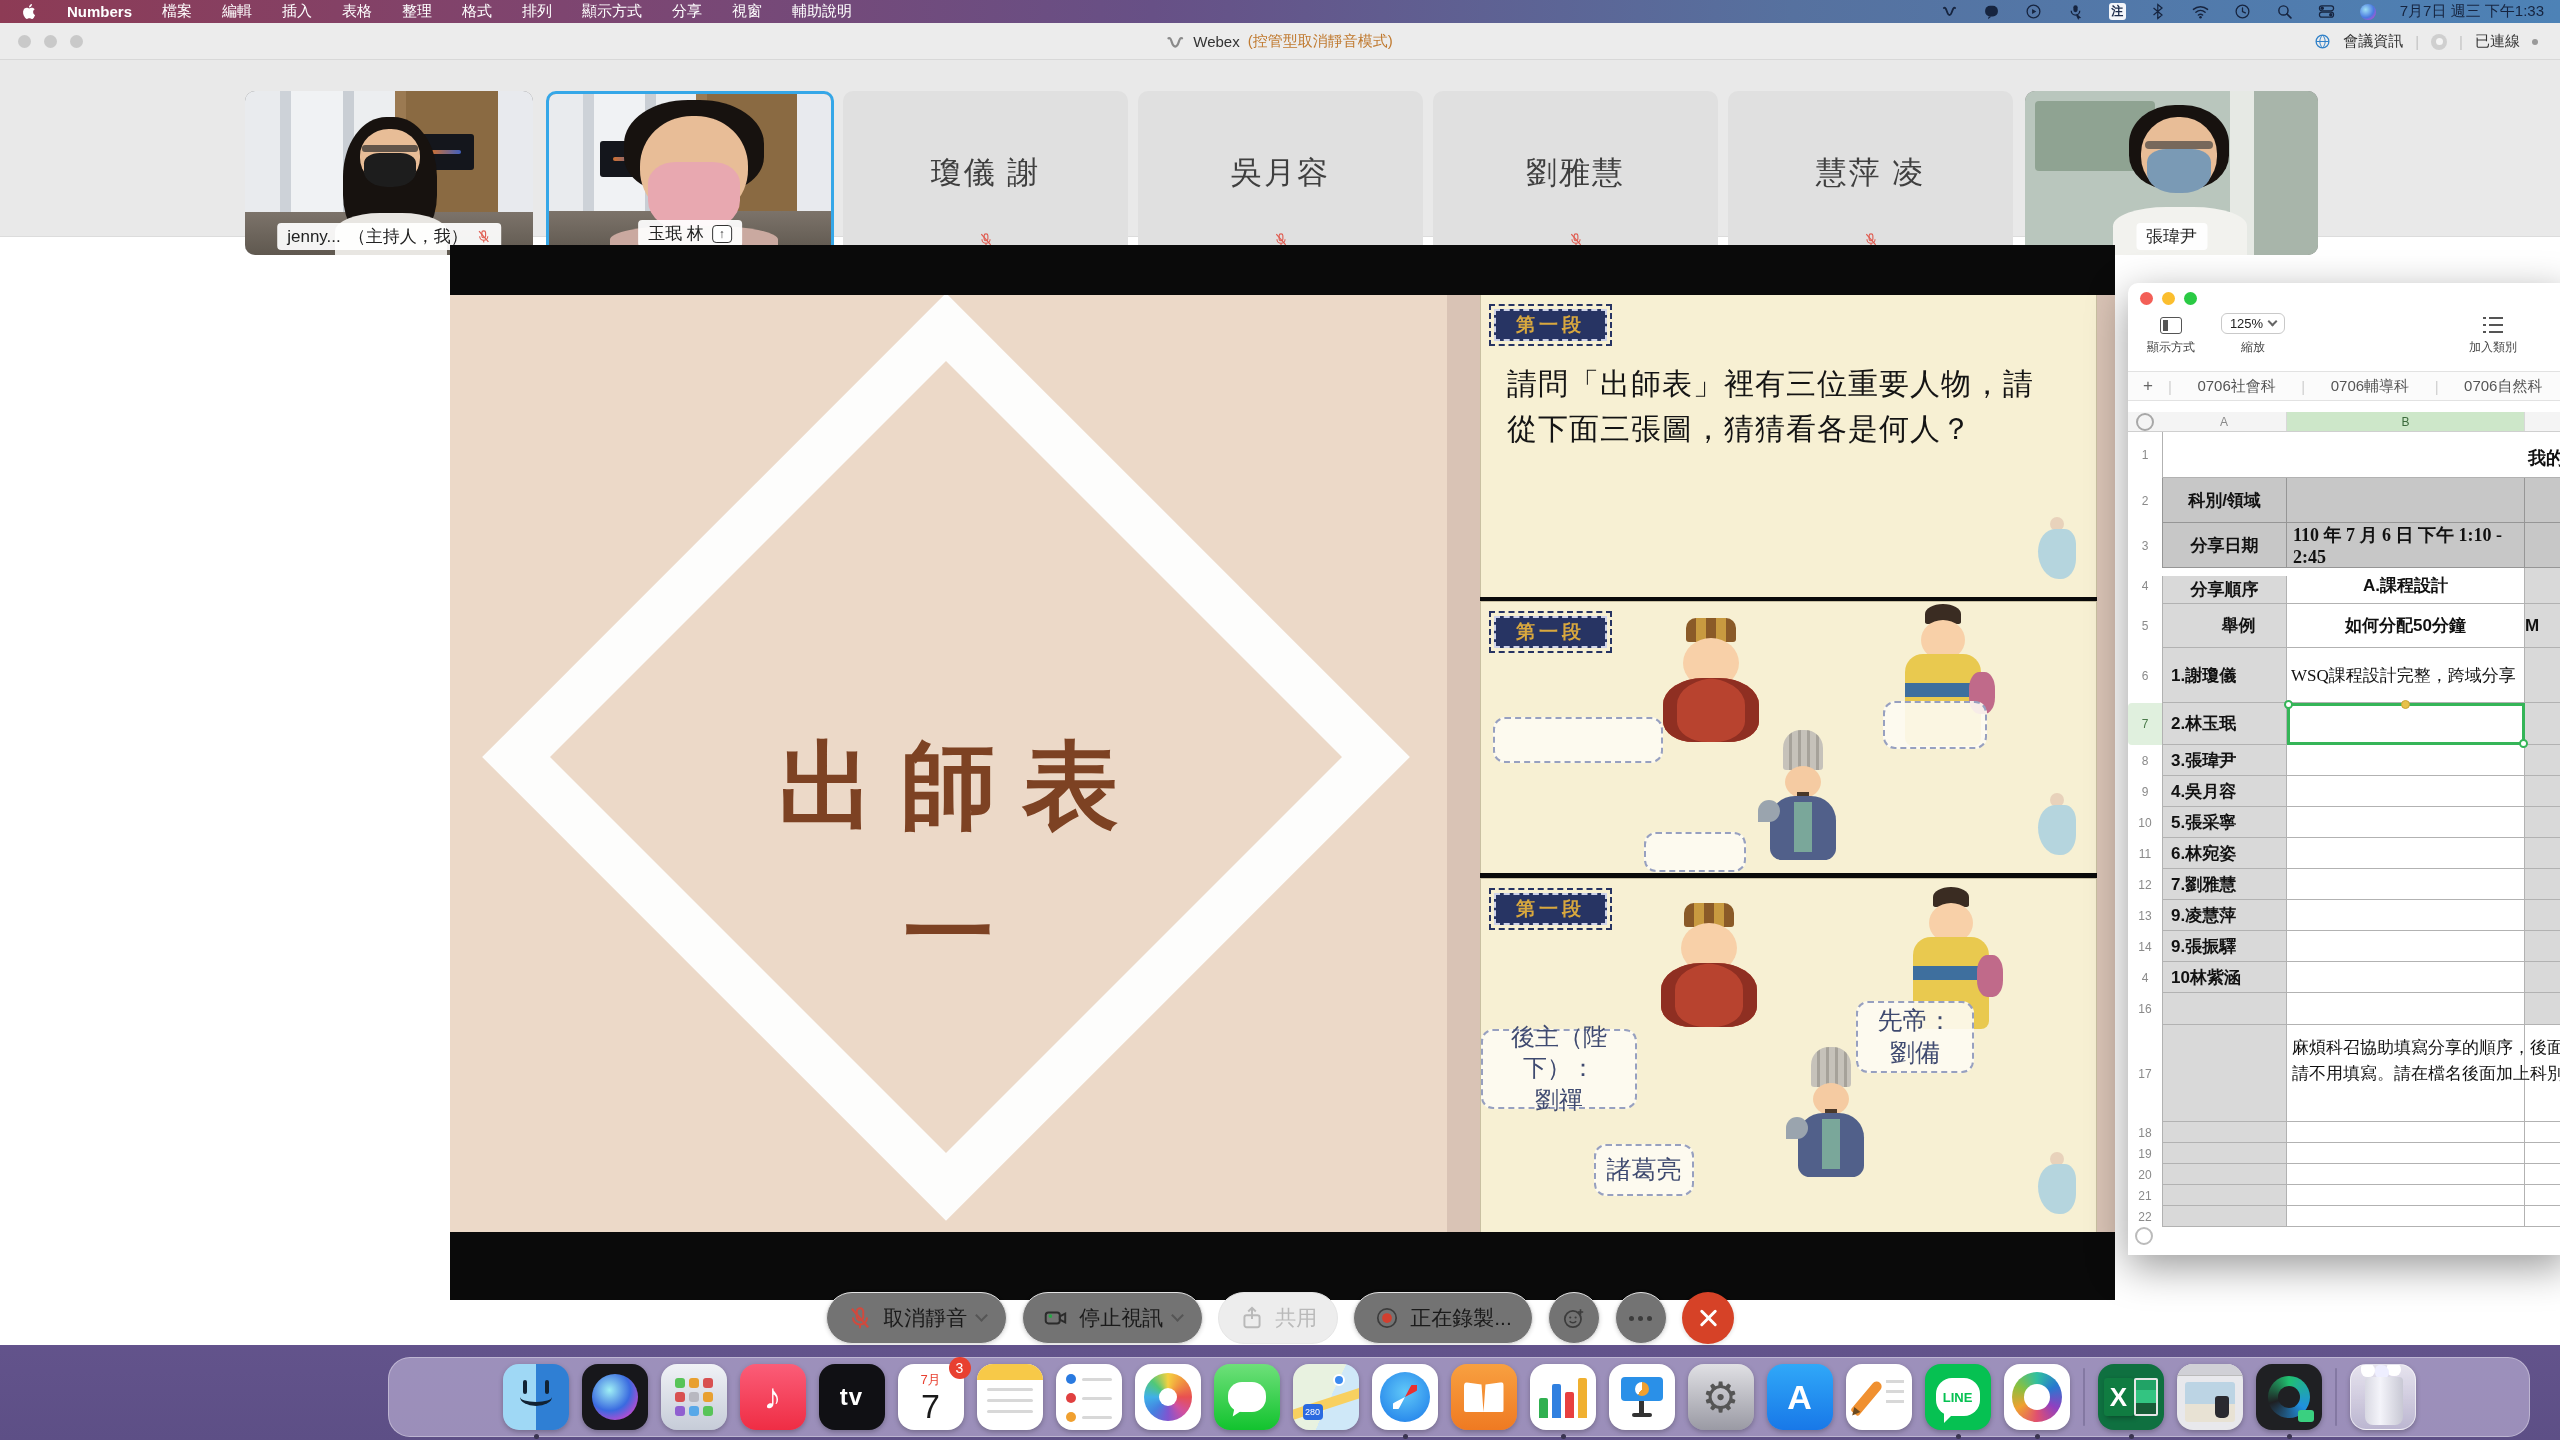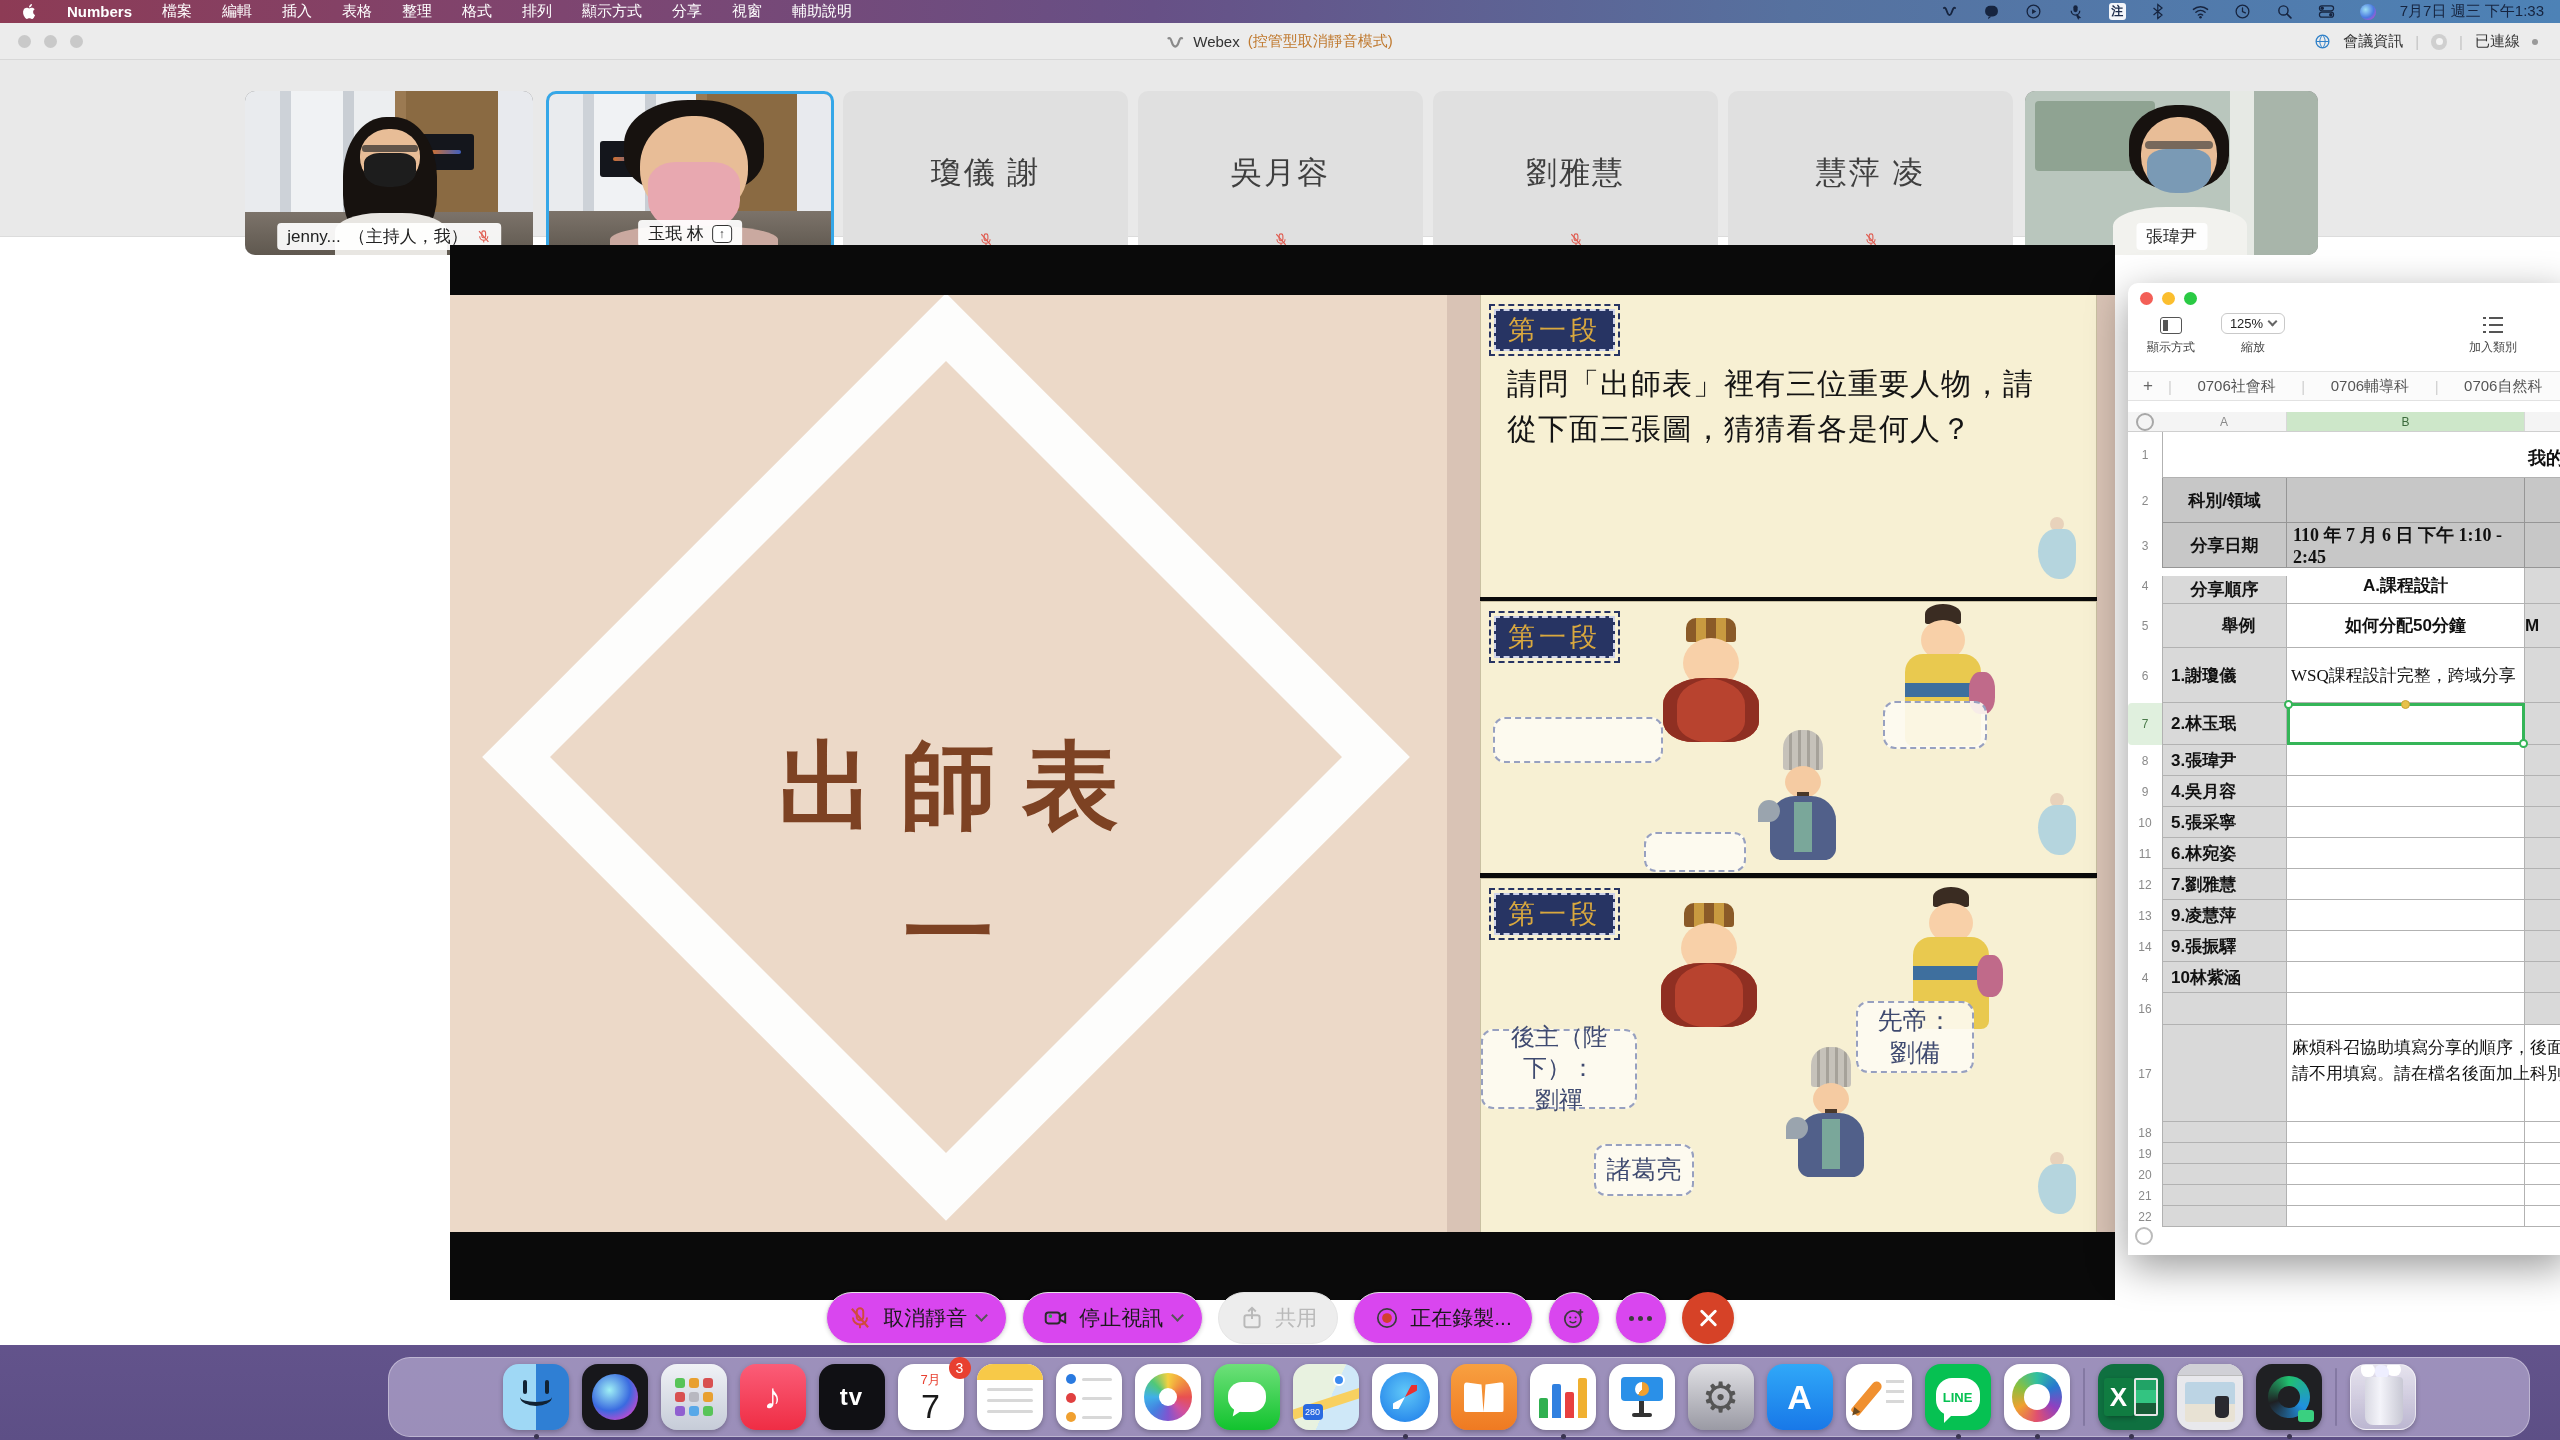--- a/index.html
+++ b/index.html
@@ -90,23 +90,23 @@
   .slide-sub { position:absolute; left:0; right:0; top:578px; text-align:center;
     font-family:"DejaVu Serif","Liberation Serif",serif; font-weight:700; font-size:90px; color:#7d4223; }
   .gap-strip { position:absolute; left:997px; top:50px; width:33px; height:937px; background:#d9c3b5; }
   .right-strip { position:absolute; left:1647px; top:50px; width:18px; height:937px; background:#d9c3b5; }
   .panel { position:absolute; left:1030px; width:617px; background:#f7f0d3;
     border-left:1px solid #c9c0a2; border-right:1px solid #c9c0a2; overflow:hidden; }
   .panel.p1 { top:50px;  height:302px; }
   .panel.p2 { top:356px; height:272px; border-top:1px solid #c9c0a2; }
   .panel.p3 { top:633px; height:354px; border-top:1px solid #c9c0a2; }
   .badge { position:absolute; left:8px; top:9px; border:2px dashed #273463; padding:3px; }
-  .badge-in { background:#273463; border:2px dashed #cfd4ea; padding:1px 12px;
-    color:#d9a83e; font-family:"DejaVu Serif","Liberation Serif",serif; font-weight:400;
-    font-size:27px; letter-spacing:4px; }
+  .badge-in { background:#273463; border:2px dashed #cfd4ea; padding:1px 20px;
+    color:#d9a83e; font-family:"DejaVu Serif","Liberation Serif",serif; font-weight:700;
+    font-size:19px; letter-spacing:4px; }
   .question { position:absolute; left:26px; top:66px; width:555px;
     font-family:"DejaVu Serif","Liberation Serif",serif; font-size:30px; line-height:1.5;
     color:#141414; letter-spacing:1px; }
   .corner-fig { position:absolute; right:18px; bottom:12px; width:42px; height:68px; }
   .corner-fig .cf-head { width:14px; height:14px; border-radius:50%; background:#e8d2bb; margin:0 auto; }
   .corner-fig .cf-robe { width:38px; height:50px; margin:-2px auto 0; background:#b5d5de;
     border-radius:45% 30% 40% 55%; }
   .bubble { position:absolute; border:2px dashed #97a0c0; background:rgba(253,251,242,.9);
     border-radius:12px; color:#3f4a70; font-family:"DejaVu Serif","Liberation Serif",serif;
     display:flex; align-items:center; justify-content:center; text-align:center; line-height:1.3; }
@@ -135,21 +135,21 @@
   .scho .s-body { position:relative; width:66px; height:64px; margin:-2px auto 0; background:#51608a;
     border-radius:38% 38% 18% 18%; }
   .scho .s-inner { position:absolute; left:50%; transform:translateX(-50%); top:6px;
     width:18px; height:50px; background:#7aa79a; }
   .scho .s-fan { position:absolute; left:-12px; top:4px; width:22px; height:22px; background:#9aa4ae;
     border-radius:50% 50% 50% 0; }
 
   
   .control-bar { position:absolute; left:0; right:0; top:1268px; height:54px; display:flex;
     align-items:center; justify-content:center; gap:15px; }
-  .pill { height:52px; background:#d946ef; border:1px solid #e3e3e3; border-radius:26px;
+  .pill { height:52px; background:#737373; border:1px solid #e3e3e3; border-radius:26px;
     box-shadow:0 1px 4px rgba(0,0,0,.14); display:flex; align-items:center; gap:10px;
     padding:0 20px; font-size:21px; color:#1a1a1a; white-space:nowrap; }
   .pill svg { width:26px; height:26px; }
   .pill.disabled { background:#ededed; border-color:#e6e6e6; color:#b9b9b9; box-shadow:none; }
   .pill.round { width:52px; padding:0; justify-content:center; }
   .pill.close { background:#d64227; border:none; }
   .chev { width:9px; height:9px; border-right:2px solid #555; border-bottom:2px solid #555;
     transform:rotate(45deg); margin-top:-5px; }
   .xmark { position:relative; width:22px; height:22px; }
   .xmark:before,.xmark:after { content:""; position:absolute; left:10px; top:0; width:3px; height:22px;

